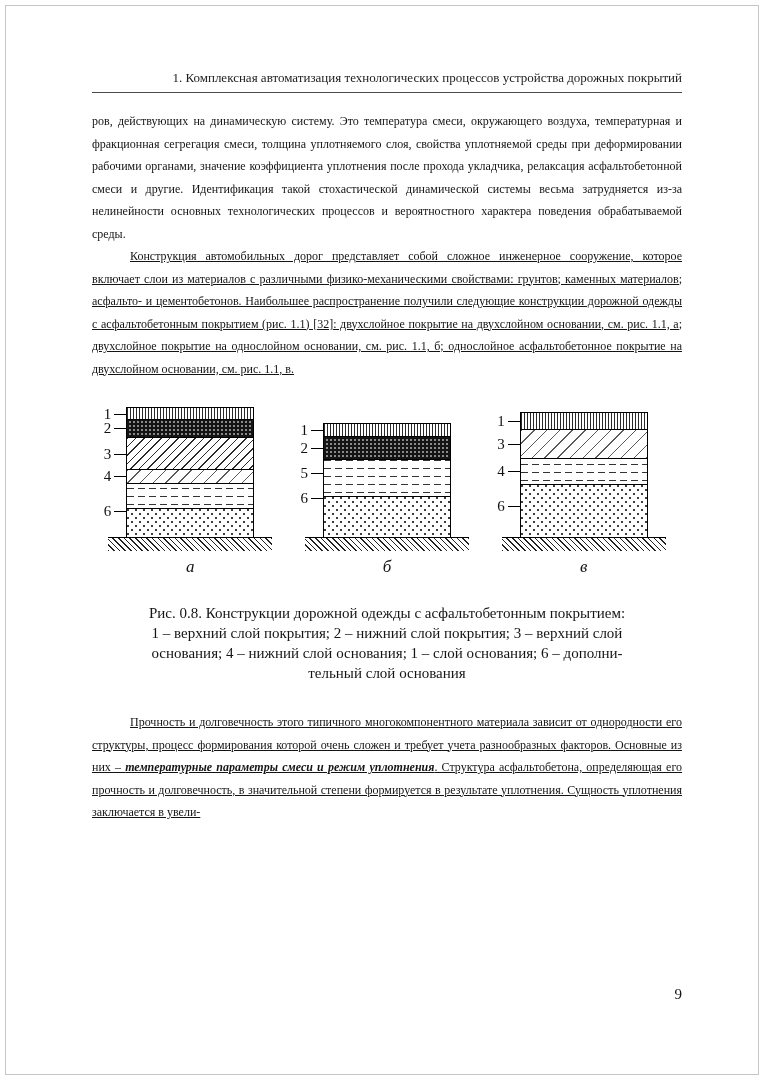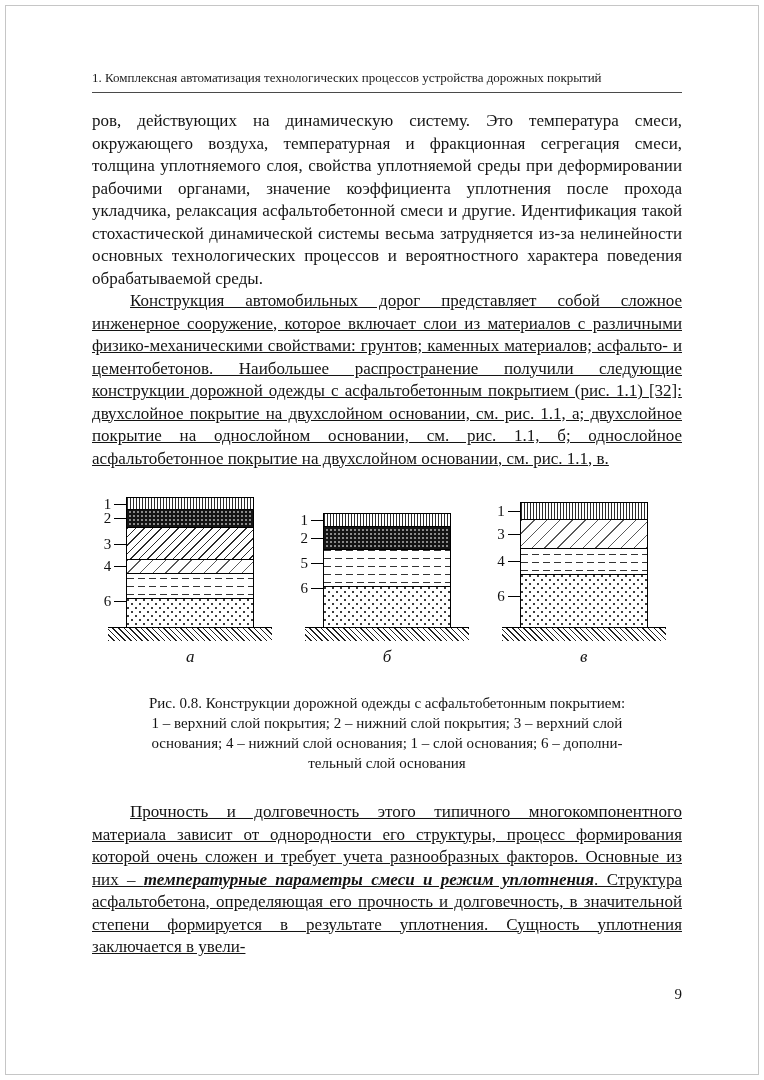--- a/index.html
+++ b/index.html
@@ -11,30 +11,30 @@
     position: relative;
     overflow: hidden;
   }
   .scan-frame {
     position: absolute; inset: 5px;
     border: 1px solid #c6c6c6;
     pointer-events: none;
   }
   .running-head {
     position: absolute; top: 70px; left: 92px; width: 590px;
-    text-align: left;
+    text-align: right;
     font-size: 13px; color: #1c1c1c;
     padding-bottom: 6px;
     border-bottom: 1px solid #4a4a4a;
   }
   .content {
     position: absolute; top: 110px; left: 92px; width: 590px;
   }
   .body-p {
-    font-size: 17px; line-height: 22.5px;
+    font-size: 12px; line-height: 22.5px;
     text-align: justify; margin: 0;
   }
   .indent { text-indent: 38px; text-decoration: underline; }
   .bi { font-weight: bold; font-style: italic; }
 
   
   .figure { margin-top: 25px; }
   .figure-row { display: flex; width: 100%; }
   .diagram { flex: 1 1 0; display: flex; flex-direction: column; align-items: center; }
   .draw-area { position: relative; width: 100%; height: 146px; }

